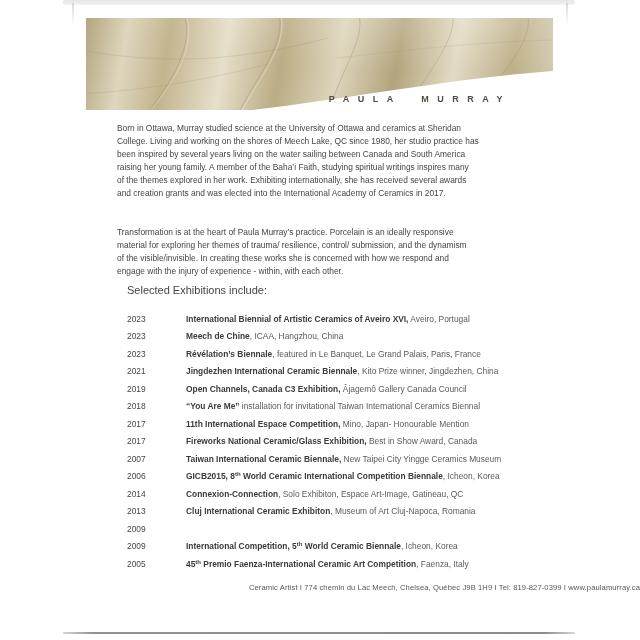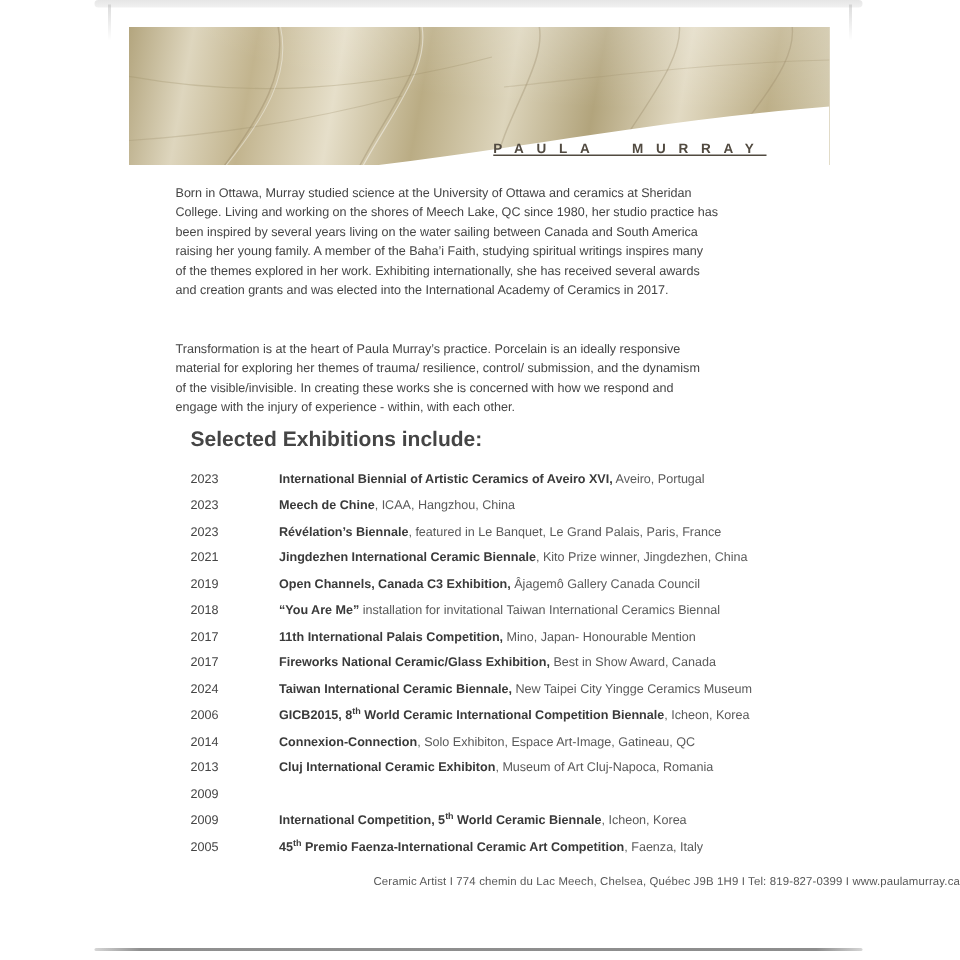--- a/index.html
+++ b/index.html
@@ -40,32 +40,32 @@
       linear-gradient(100deg,
         #b3a57e 0%, #ded6be 9%, #c2b48e 18%, #e6dfca 30%,
         #baac84 42%, #ddd5bc 54%, #b2a47c 66%, #e2dac3 78%,
         #bdaf88 90%, #d6ceb4 100%);
   }
   .banner svg { position: absolute; left: 0; top: 0; width: 100%; height: 100%; display: block; }
   .artist-name {
     position: absolute; right: 42px; bottom: 6px;
     font-size: 9px; font-weight: 600;
     letter-spacing: 8.5px; word-spacing: 9px;
-    color: #514a40; white-space: nowrap; text-decoration: underline;
+    color: #514a40; white-space: nowrap;
   }
 
   
   .para {
     position: absolute; left: 117px; width: 445px;
     font-size: 8.4px; line-height: 13px; color: #454545;
     white-space: pre-line;
   }
   .para-1 { top: 122px; }
   .para-2 { top: 226px; }
-  .exh-label { position: absolute; left: 127px; top: 284px; font-size: 14px; color: #454545; font-weight: bold; }
+  .exh-label { position: absolute; left: 127px; top: 284px; font-size: 11px; color: #454545; }
 
   .exh-list { position: absolute; left: 127px; top: 306px; width: 445px; }
   .exh-row { display: flex; height: 17.5px; align-items: flex-end; }
   .exh-year { flex: 0 0 59px; font-size: 8.4px; color: #454545; }
   .exh-title { flex: 1; font-size: 8.4px; color: #5a5a5a; white-space: nowrap; }
   .exh-title b { color: #3a3a3a; font-weight: 700; }
   .exh-title sup { font-size: 6px; line-height: 0; vertical-align: 3px; }
 
   .footer {
     position: absolute; left: 0; top: 583px; width: 640px;
@@ -134,28 +134,28 @@
       <div class="exh-row">
         <span class="exh-year">2019</span>
         <span class="exh-title"><b>Open Channels, Canada C3 Exhibition,</b> Âjagemô Gallery Canada Council</span>
       </div>
       <div class="exh-row">
         <span class="exh-year">2018</span>
         <span class="exh-title"><b>“You Are Me”</b> installation for invitational Taiwan International Ceramics Biennal</span>
       </div>
       <div class="exh-row">
         <span class="exh-year">2017</span>
-        <span class="exh-title"><b>11th International Palais Competition,</b> Mino, Japan- Honourable Mention</span>
+        <span class="exh-title"><b>11th International Espace Competition,</b> Mino, Japan- Honourable Mention</span>
       </div>
       <div class="exh-row">
         <span class="exh-year">2017</span>
         <span class="exh-title"><b>Fireworks National Ceramic/Glass Exhibition,</b> Best in Show Award, Canada</span>
       </div>
       <div class="exh-row">
-        <span class="exh-year">2024</span>
+        <span class="exh-year">2007</span>
         <span class="exh-title"><b>Taiwan International Ceramic Biennale,</b> New Taipei City Yingge Ceramics Museum</span>
       </div>
       <div class="exh-row">
         <span class="exh-year">2006</span>
         <span class="exh-title"><b>GICB2015, 8</b><b><sup>th</sup></b><b> World Ceramic International Competition Biennale</b>, Icheon, Korea</span>
       </div>
       <div class="exh-row">
         <span class="exh-year">2014</span>
         <span class="exh-title"><b>Connexion-Connection</b>, Solo Exhibiton, Espace Art-Image, Gatineau, QC</span>
       </div>

